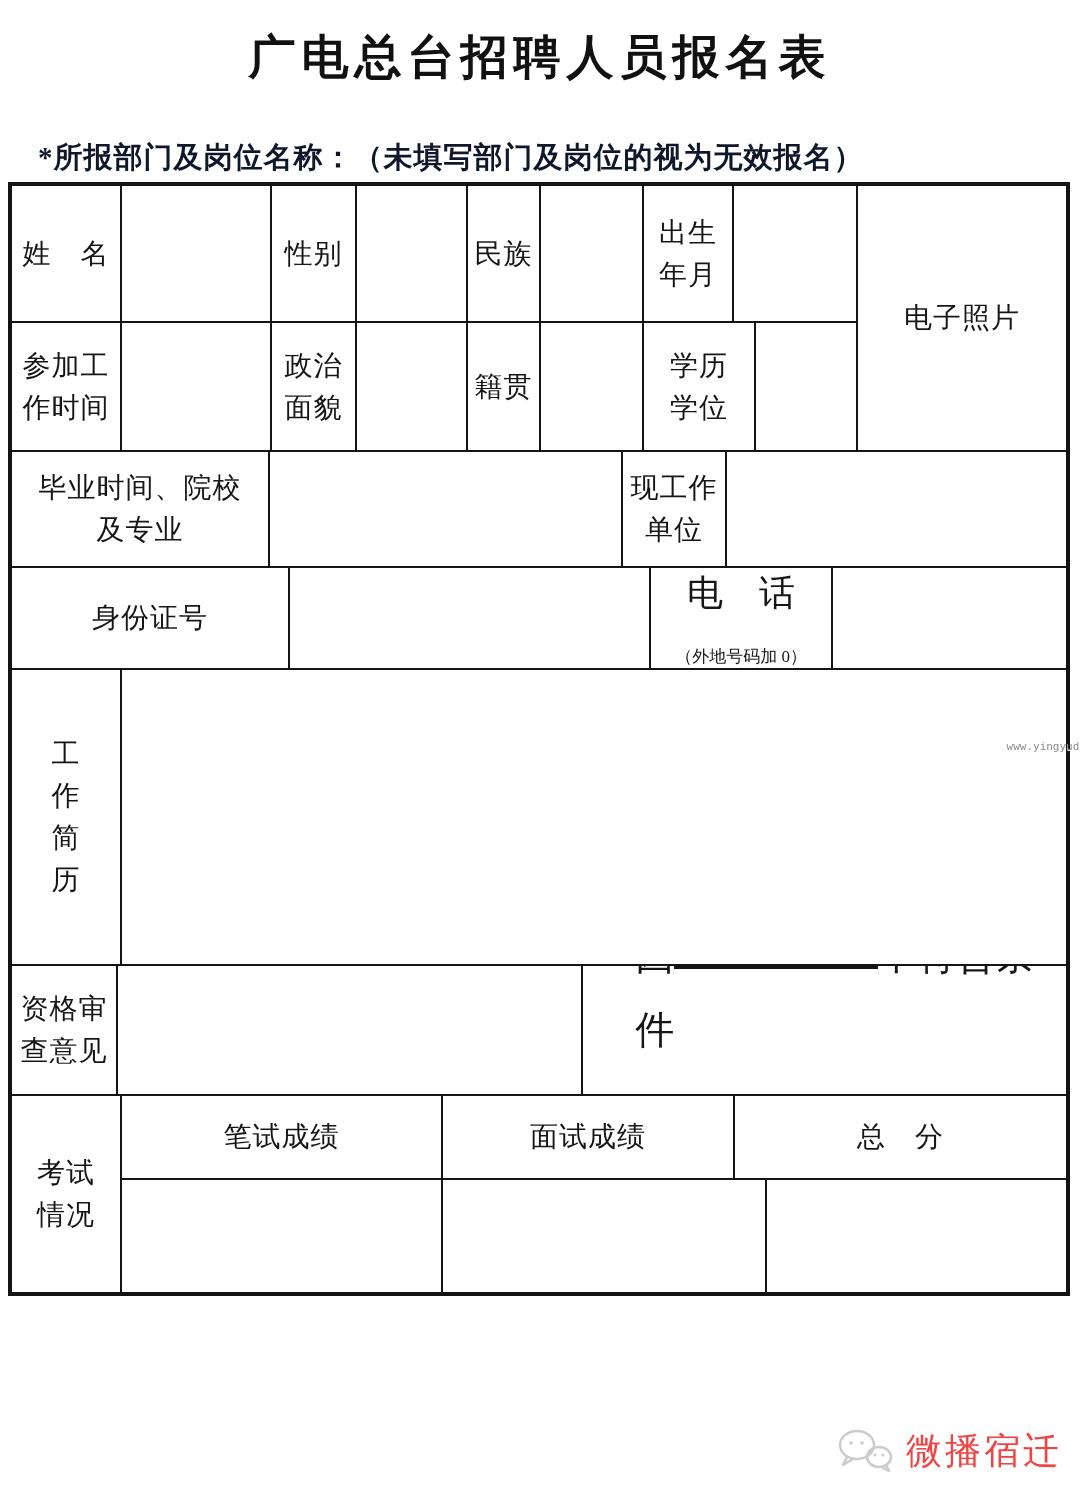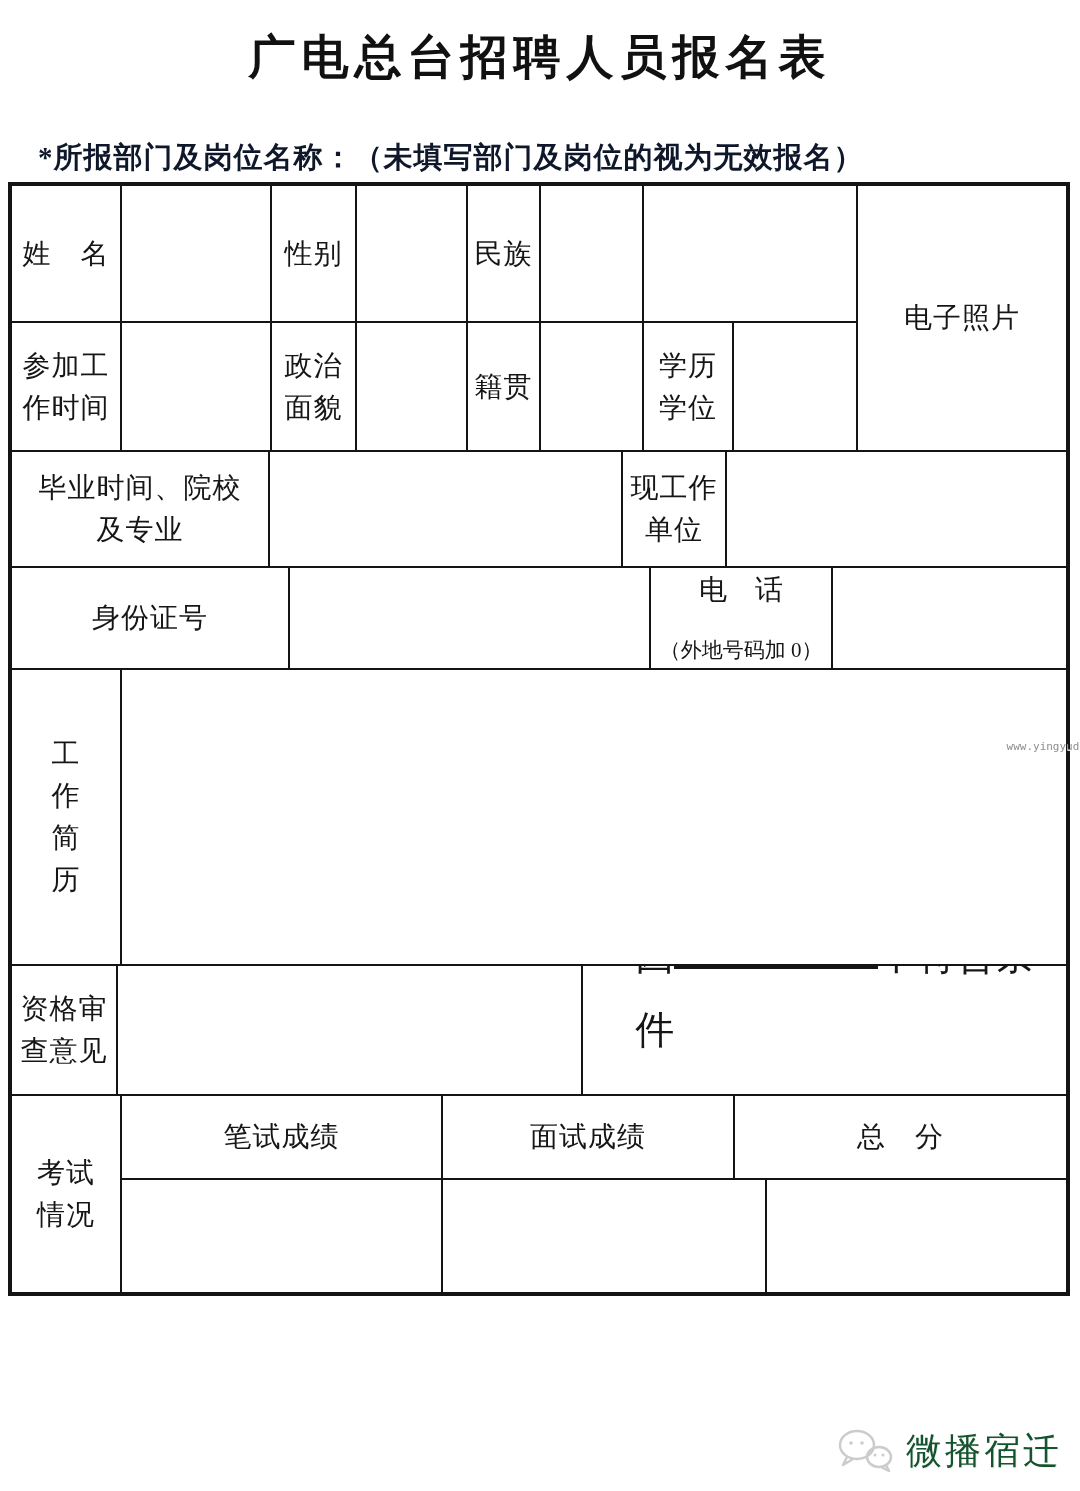--- a/index.html
+++ b/index.html
@@ -32,44 +32,44 @@
     text-align:center; font-size:28px; line-height:1.5; color:#161616;
     white-space:pre-line; overflow:hidden;
   }
   .r > .cell:last-child, .sub > .cell:last-child { border-right:none; }
   .stack { display:flex; flex-direction:column; }
   .left-stack { width:846px; border-right:2px solid #141414; }
   .sub { display:flex; align-items:stretch; }
   .sub.bb { border-bottom:2px solid #141414; }
   .grow { flex:1 1 auto; }
   .label { letter-spacing:1px; }
-  .small-note { font-size:21px; }
+  .small-note { font-size:17px; }
   .phone-cell { flex-direction:column; justify-content:center; }
-  .phone-cell .l1 { font-size:28px; margin-bottom:24px; }
+  .phone-cell .l1 { font-size:36px; margin-bottom:24px; }
   .reason-cell {
     justify-content:flex-start; align-items:center; text-align:left;
     padding-left:52px; padding-right:8px;
   }
   .reason-inner { font-size:39px; line-height:1.9; }
   .blank-line {
     display:inline-block; width:204px; height:1em;
     border-bottom:3px solid #141414; vertical-align:baseline;
   }
   .watermark {
     position:absolute; top:740px; right:-6px;
     font-size:11px; color:#8f8f8f; letter-spacing:0px;
     font-family:"DejaVu Sans Mono", monospace;
     text-shadow:0 1px 0 #ffffff;
   }
   .brand {
     position:absolute; top:1426px; right:18px;
     display:flex; align-items:center; gap:10px;
   }
   .brand-text {
-    font-size:36px; color:#14532d; letter-spacing:3px;
+    font-size:36px; color:#ef4444; letter-spacing:3px;
     font-family:"Liberation Sans", sans-serif;
     text-shadow:1px 1px 0 #f2f2f2;
   }
   .wechat-icon { width:62px; height:50px; }
 </style>
 </head>
 <body>
 
 <div class="page">
 
@@ -80,32 +80,34 @@
 
     <div class="r" style="height:266px">
       <div class="stack left-stack">
         <div class="sub bb" style="height:137px">
           <div class="cell label" style="width:110px">姓　名</div>
           <div class="cell" style="width:150px"></div>
           <div class="cell label" style="width:85px">性别</div>
           <div class="cell" style="width:111px"></div>
           <div class="cell label" style="width:73px">民族</div>
           <div class="cell" style="width:103px"></div>
+          <div class="cell label" style="width:90px">出生
+年月</div>
           <div class="cell grow"></div>
         </div>
         <div class="sub grow">
           <div class="cell label" style="width:110px">参加工
 作时间</div>
           <div class="cell" style="width:150px"></div>
           <div class="cell label" style="width:85px">政治
 面貌</div>
           <div class="cell" style="width:111px"></div>
           <div class="cell label" style="width:73px">籍贯</div>
           <div class="cell" style="width:103px"></div>
-          <div class="cell label" style="width:90px">学历
+          <div class="cell label" style="width:112px">学历
 学位</div>
           <div class="cell grow"></div>
         </div>
       </div>
       <div class="cell grow">
         <span class="label">电子照片</span>
       </div>
     </div>
 
     <div class="r" style="height:116px">

